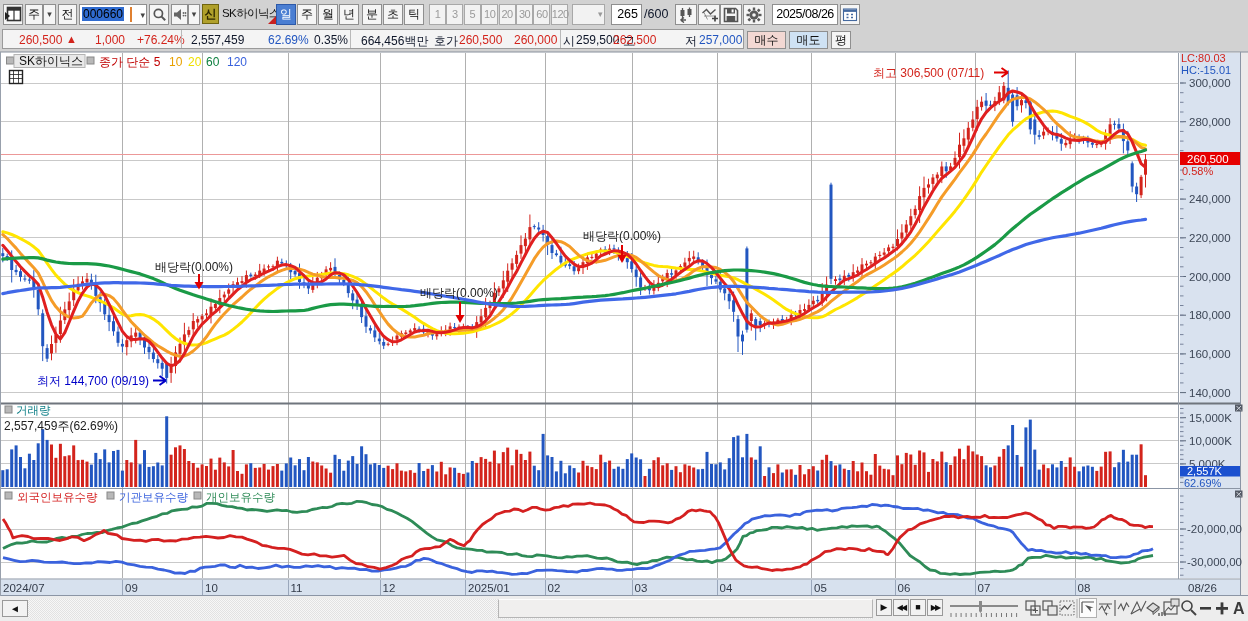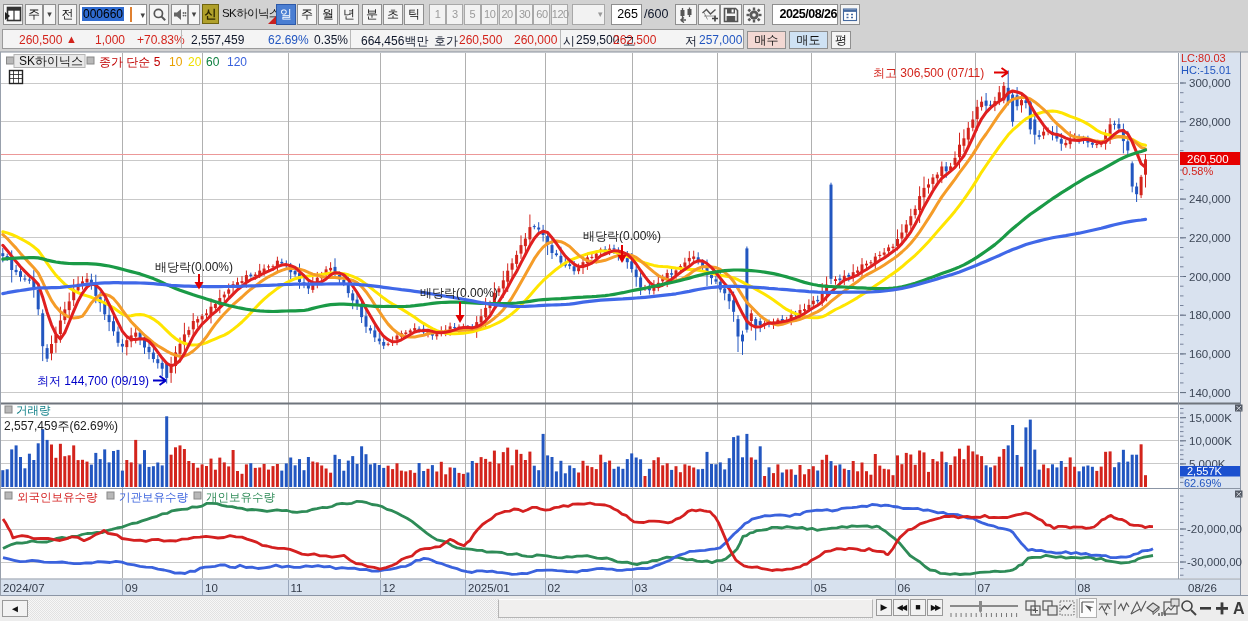--- a/index.html
+++ b/index.html
@@ -93,32 +93,32 @@
           <rect x="6.8" y="12.5" width="2.4" height="3"></rect>
           <rect x="0.5" y="6.8" width="3" height="2.4"></rect>
           <rect x="12.5" y="6.8" width="3" height="2.4"></rect>
           <rect x="2" y="2" width="2.6" height="2.6" transform="rotate(45 3.3 3.3)"></rect>
           <rect x="11.4" y="2" width="2.6" height="2.6" transform="rotate(45 12.7 3.3)"></rect>
           <rect x="2" y="11.4" width="2.6" height="2.6" transform="rotate(45 3.3 12.7)"></rect>
           <rect x="11.4" y="11.4" width="2.6" height="2.6" transform="rotate(45 12.7 12.7)"></rect>
         </g>
         <circle cx="8" cy="8" r="1.8" fill="#f5f5f5"></circle>
       </svg></div>
-    <div style="position:absolute;left:772px;top:3.5px;width:66px;height:21px;background:#fff;border:1px solid #8f8f8f;font-size:12.5px;line-height:19px;text-align:right;letter-spacing:-0.5px;font-weight:bold;">2025/08/26</div>
+    <div style="position:absolute;left:772px;top:3.5px;width:66px;height:21px;background:#fff;border:1px solid #8f8f8f;font-size:12.5px;line-height:19px;text-align:center;letter-spacing:-0.5px;">2025/08/26</div>
     <div class="btn" style="left:840px;width:20px;padding-top:2px;"><svg width="16" height="15" viewBox="0 0 16 15">
         <rect x="1.5" y="2" width="13" height="11.5" fill="#fff" stroke="#44699f" stroke-width="1.1"></rect>
         <rect x="2" y="2.5" width="12" height="2.4" fill="#44699f"></rect>
         <path d="M4.5 7.5 h2 m2.5 0 h2 M4.5 10.5 h2 m2.5 0 h2" stroke="#44699f" stroke-width="1.3"></path>
       </svg></div>
   </div>
 <div class="ir">
     <span class="r" style="left:16px;">260,500</span>
     <span class="r" style="left:63px;font-size:11px">▲</span>
     <span class="r" style="left:92px;">1,000</span>
-    <span class="r" style="left:134px;">+70.83%</span>
+    <span class="r" style="left:134px;">+76.24%</span>
     <div class="sep" style="left:178px"></div>
     <span class="k" style="left:188px;">2,557,459</span>
     <span class="b" style="left:265px;">62.69%</span>
     <span class="k" style="left:311px;">0.35%</span>
     <div class="sep" style="left:347px"></div>
     <span class="k" style="left:358px;">664,456백만</span>
     <span class="k" style="left:431px;">호가</span>
     <span class="r" style="left:456px;">260,500</span>
     <span class="r" style="left:511px;">260,000</span>
     <div class="sep" style="left:557px"></div>

